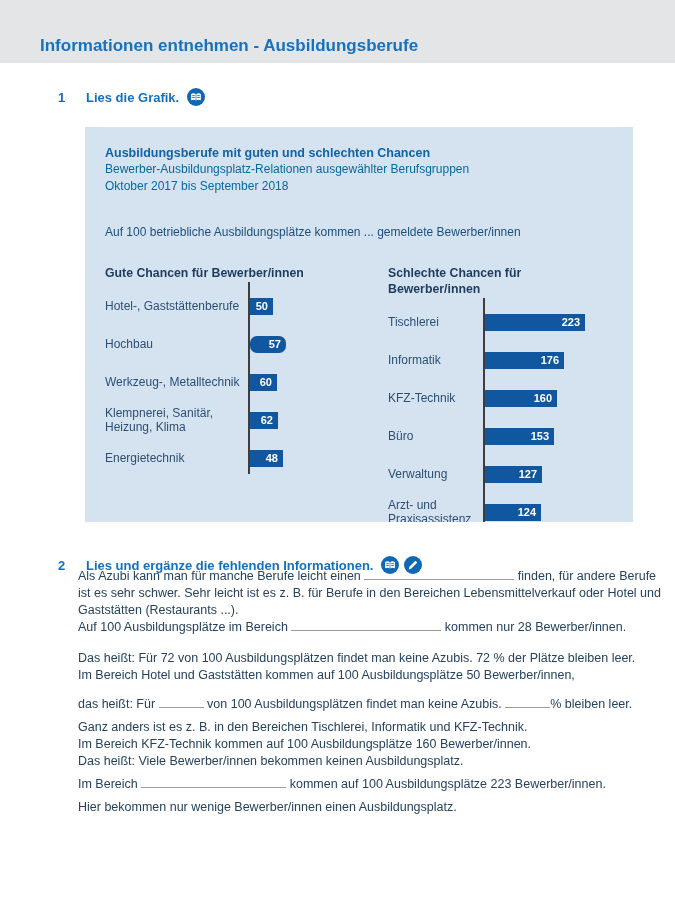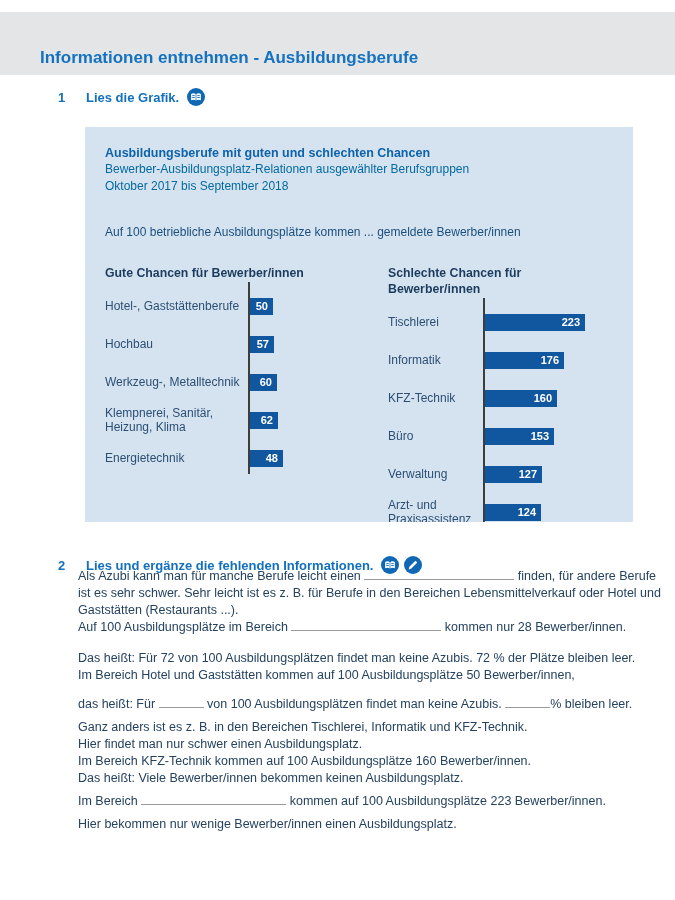--- a/index.html
+++ b/index.html
@@ -6,21 +6,21 @@
   html,body { width:675px; height:900px; }
   body {
     font-family:"Liberation Sans", sans-serif;
     background:#ffffff;
     color:#25425f;
     position:relative;
     overflow:hidden;
   }
   
   .page-header {
-    position:absolute; left:0; top:12px; width:675px; height:63px;
+    position:absolute; left:0; top:0; width:675px; height:63px;
     background:#e4e5e7;
   }
   .page-title {
     position:absolute; left:40px; bottom:7px;
     font-size:17px; font-weight:bold; color:#1472c0;
   }
   
   .task-heading { position:absolute; left:58px; display:flex; align-items:center; gap:8px;
     font-size:13px; font-weight:bold; color:#1270bd; }
   .task-heading .tnum { width:12px; margin-right:8px; }
@@ -105,21 +105,21 @@
           <div class="clabel">Hotel-, Gaststättenberufe</div>
           <div class="cbarwrap">
             <div class="cbar" style="width: 23px;">
                 <span>50</span>
               </div>
           </div>
         </div>
         <div class="crow">
           <div class="clabel">Hochbau</div>
           <div class="cbarwrap">
-            <div class="cbar" style="width: 24px;">
+            <div class="cbar" style="width: 36px; border-radius: 7px;">
                 <span>57</span>
               </div>
           </div>
         </div>
         <div class="crow">
           <div class="clabel">Werkzeug-, Metalltechnik</div>
           <div class="cbarwrap">
             <div class="cbar" style="width: 27px;">
                 <span>60</span>
               </div>
@@ -224,20 +224,19 @@
 <div class="fill">
   <p><span>Als Azubi kann man für manche Berufe leicht einen</span> <span class="blank b150"></span> <span>finden, für andere Berufe ist es sehr schwer. Sehr leicht ist es z. B. für Berufe in den Bereichen Lebensmittelverkauf oder Hotel und Gaststätten (Restaurants ...).</span></p>
   <p><span>Auf 100 Ausbildungsplätze im Bereich</span> <span class="blank b150"></span> <span>kommen nur 28 Bewerber/innen.</span></p>
 
   <p class="gap-m">Das heißt: Für 72 von 100 Ausbildungsplätzen findet man keine Azubis. 72 % der Plätze bleiben leer.</p>
   <p>Im Bereich Hotel und Gaststätten kommen auf 100 Ausbildungsplätze 50 Bewerber/innen,</p>
 
   <p class="gap-s" style="margin-top:12px;"><span>das heißt: Für</span> <span class="blank b45"></span> <span>von 100 Ausbildungsplätzen findet man keine Azubis.</span> <span class="blank b45"></span><span>% bleiben leer.</span></p>
 
   <p class="gap-l">Ganz anders ist es z. B. in den Bereichen Tischlerei, Informatik und KFZ-Technik.</p>
-  <p>Hier findet man nur schwer einen Ausbildungsplatz.</p>
   <p>Im Bereich KFZ-Technik kommen auf 100 Ausbildungsplätze 160 Bewerber/innen.</p>
   <p>Das heißt: Viele Bewerber/innen bekommen keinen Ausbildungsplatz.</p>
 
   <p class="gap-l"><span>Im Bereich</span> <span class="blank b145"></span> <span>kommen auf 100 Ausbildungsplätze 223 Bewerber/innen.</span></p>
 
   <p class="gap-l">Hier bekommen nur wenige Bewerber/innen einen Ausbildungsplatz.</p>
 </div>
 
 </body></html>

